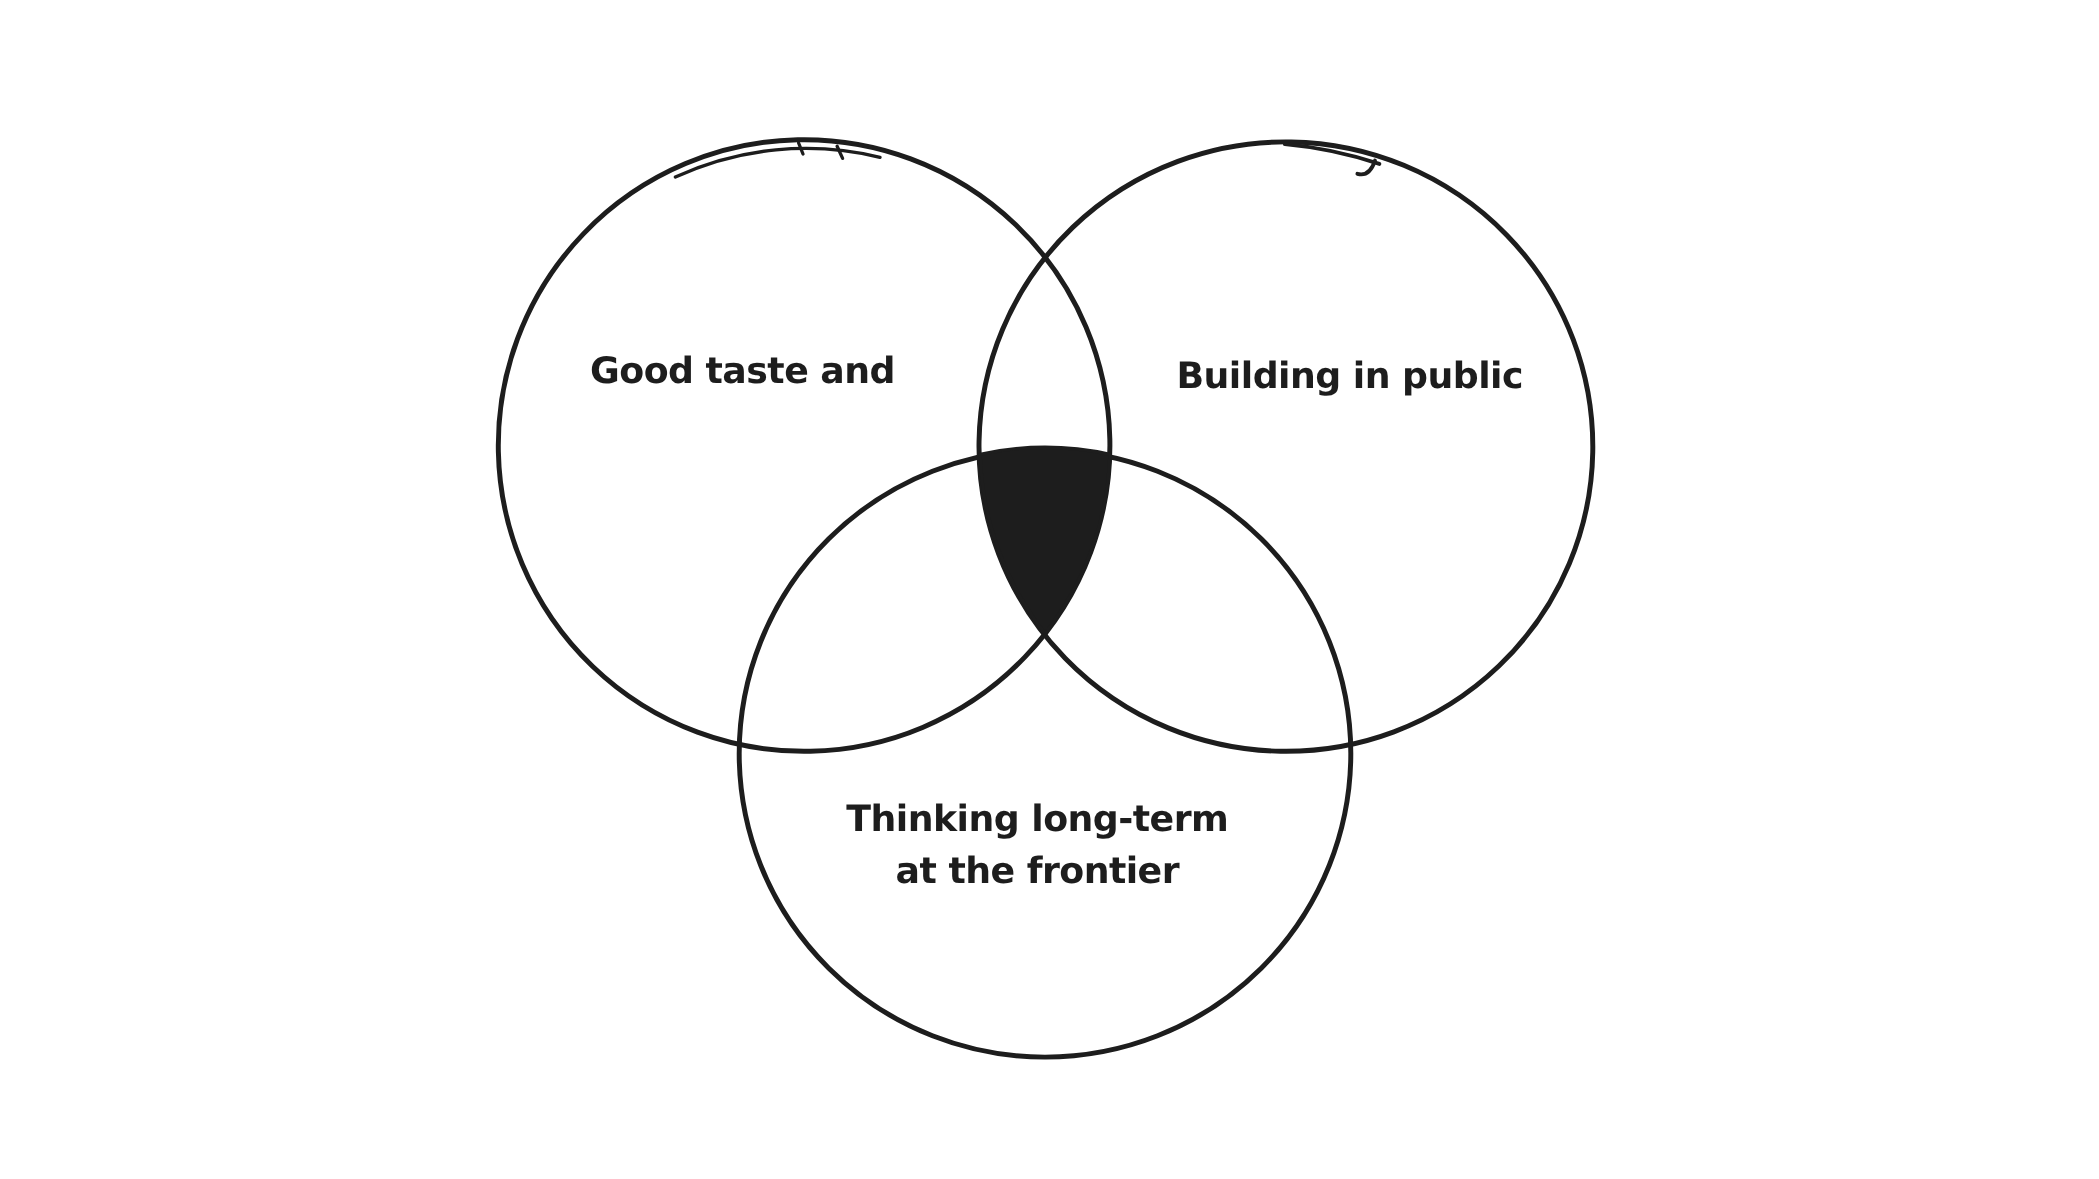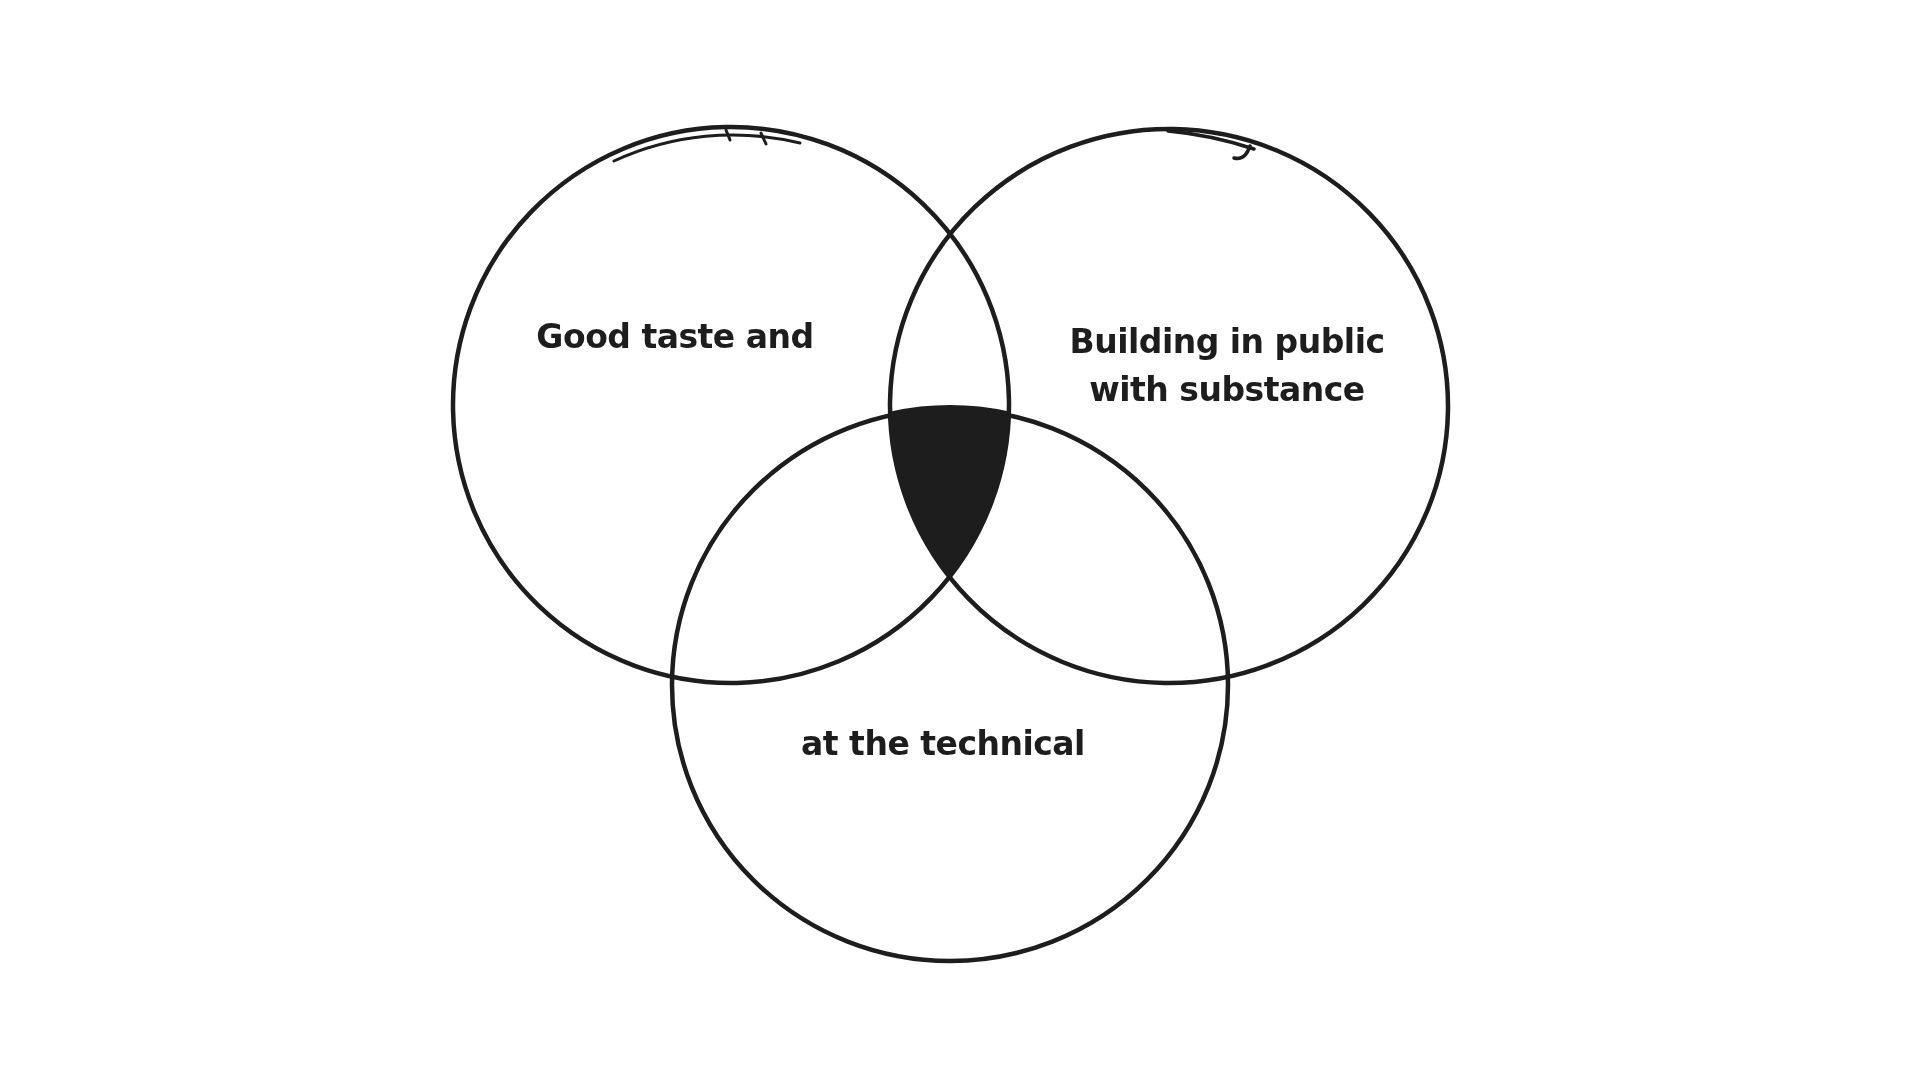--- a/index.html
+++ b/index.html
@@ -53,20 +53,20 @@
     </g>
     <path d="M 891 413 A 277 277 0 0 1 1009 413 A 278 278 0 0 1 950 576 A 278 278 0 0 1 891 413 Z" fill="#1d1d1d" stroke="#1d1d1d" stroke-width="3" stroke-linejoin="miter"></path>
   </svg>
 
   <div class="label" style="left:675px; top:313px;">
     <div>Good taste and</div>
   </div>
 
   <div class="label" style="left:1227px; top:318px;">
     <div>Building in public</div>
-    <div>with substance</div>
   </div>
 
   <div class="label" style="left:943px; top:720px;">
-    <div>at the technical</div>
+    <div>Thinking long-term</div>
+    <div>at the frontier</div>
   </div>
 
 </div>
 
 </body></html>

